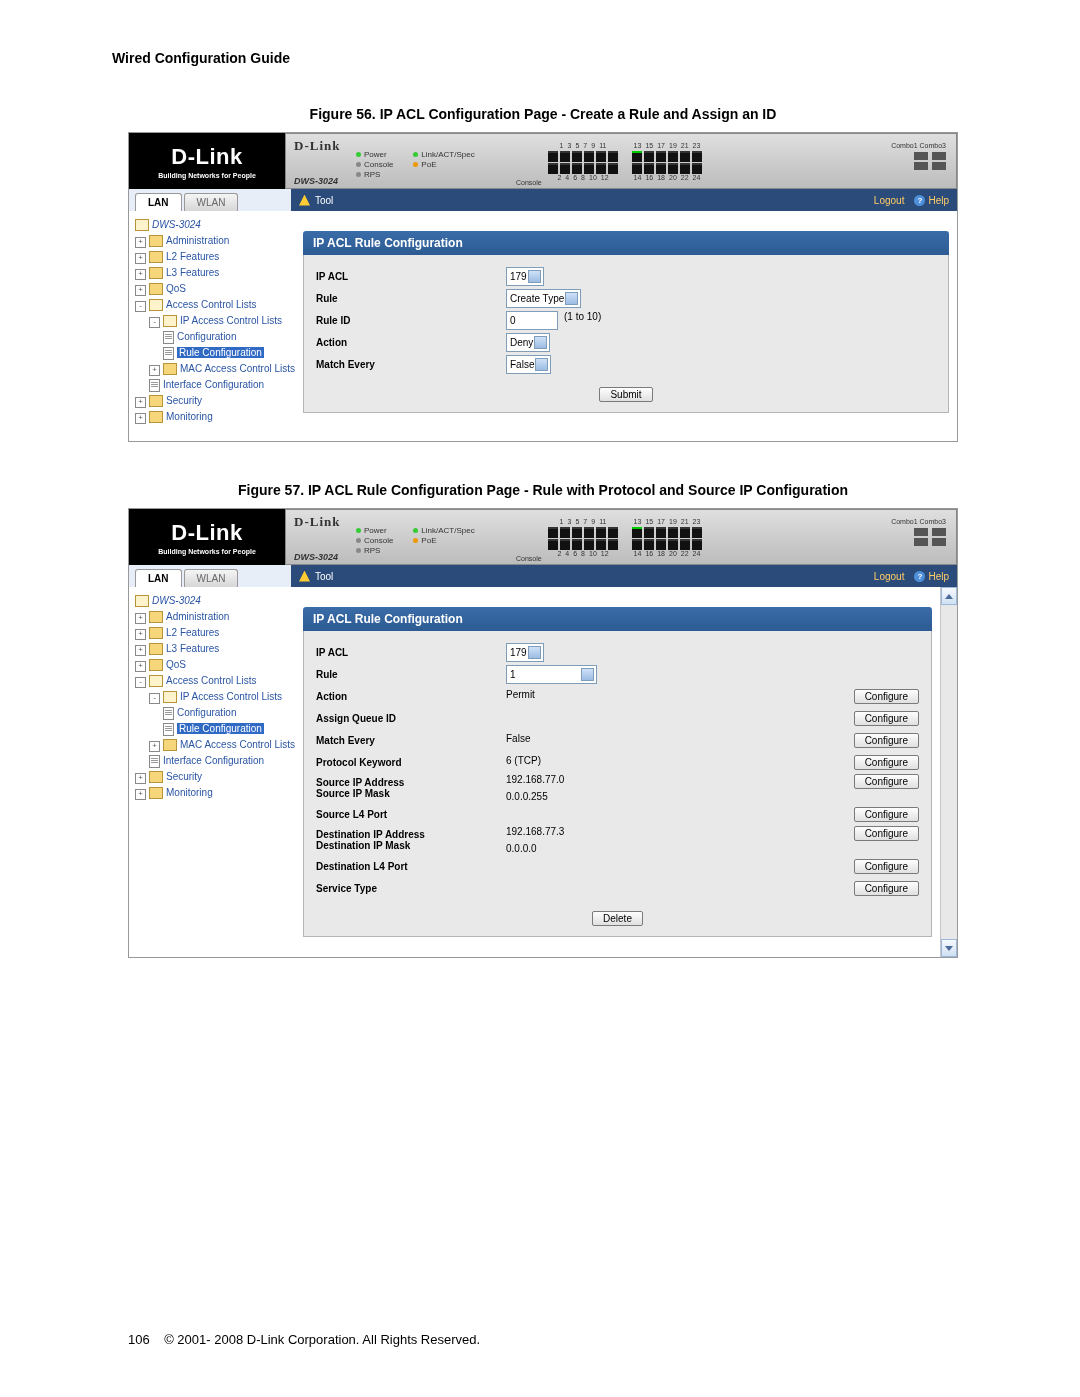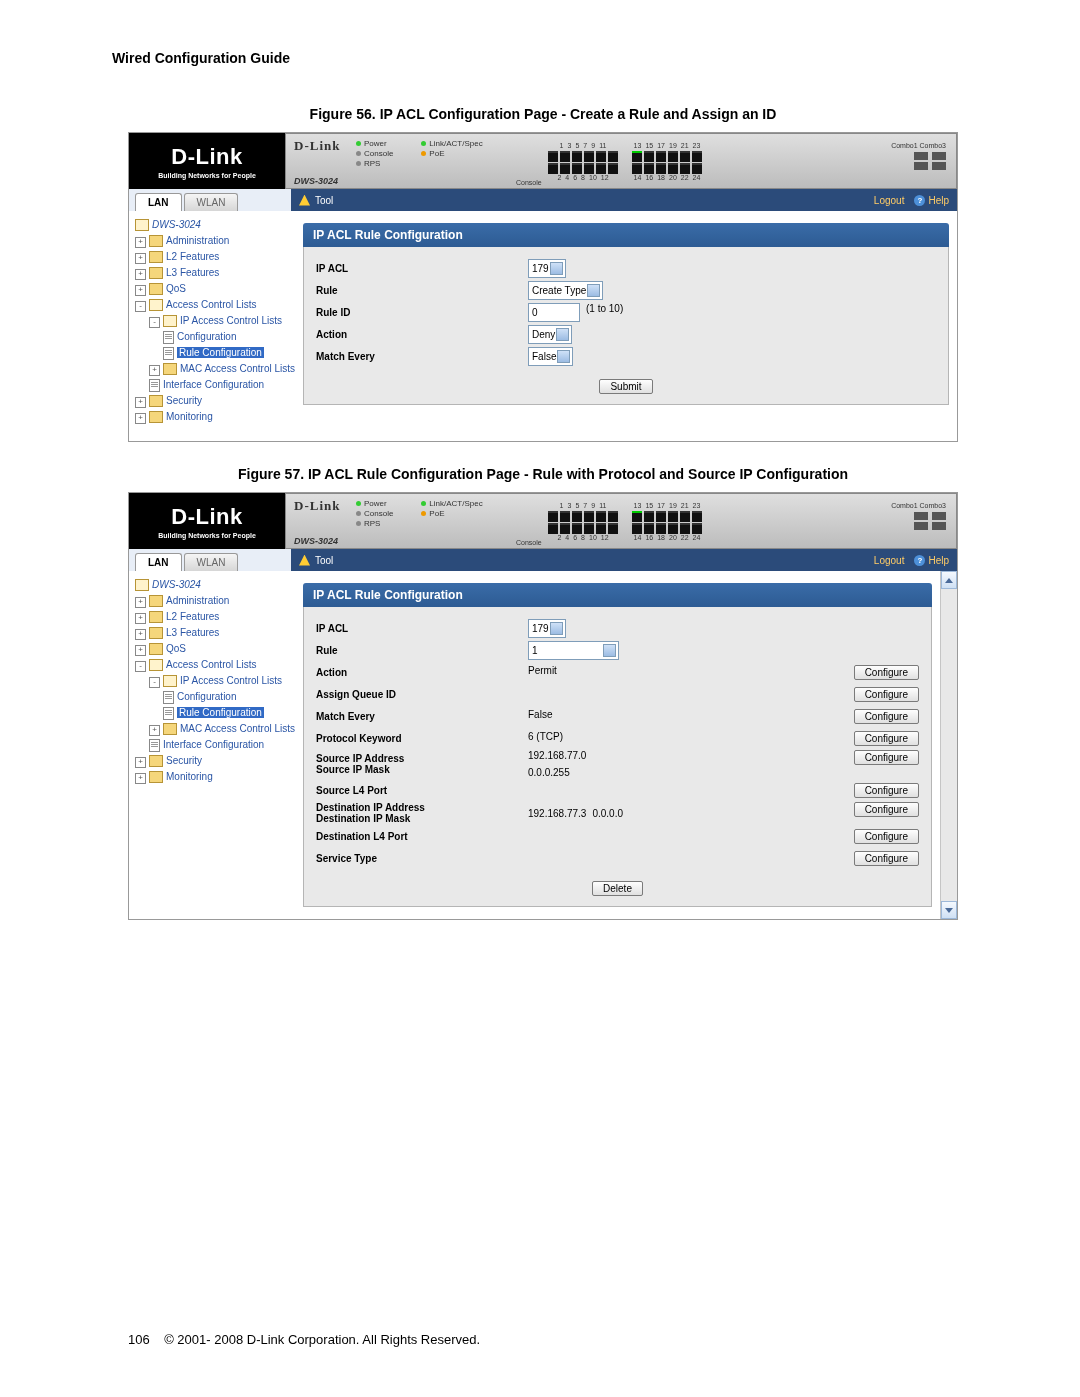--- a/index.html
+++ b/index.html
@@ -8,21 +8,21 @@
 .fig-caption{text-align:center;font-size:14px;margin:14px 0 10px}
 .fig-caption b{font-weight:bold}
 .shot{border:1px solid #999;background:linear-gradient(#94b6df,#cddff0 60%,#e8eef7);width:828px;margin:0 auto;display:flex;flex-direction:column}
 .top-row{display:flex;height:56px}
 .logo-cell{width:156px;background:#000;color:#fff;display:flex;flex-direction:column;align-items:center;justify-content:center}
 .logo-big{font-size:22px;font-weight:bold;letter-spacing:.5px}
 .logo-sub{font-size:7px;font-weight:bold;margin-top:2px}
 .device-panel{flex:1;background:linear-gradient(#dfdfdf,#bcbcbc);border:1px solid #888;position:relative;font-size:8px;color:#333;padding:4px 8px 2px}
 .device-panel .brand{font-family:serif;font-size:13px;font-weight:bold;letter-spacing:1px}
 .device-panel .model{position:absolute;left:8px;bottom:2px;font-weight:bold;font-style:italic;font-size:9px}
-.leds{position:absolute;top:5px;left:70px;display:flex;gap:28px}
+.leds{position:absolute;top:16px;left:70px;display:flex;gap:20px}
 .led-col{display:flex;flex-direction:column;gap:1px}
 .led-row{display:flex;align-items:center;gap:3px}
 .dot{width:5px;height:5px;border-radius:50%;background:#888;display:inline-block}
 .dot.g{background:#3c3}
 .dot.o{background:#e90}
 .console-lbl{position:absolute;left:230px;bottom:2px;font-size:7px}
 .ports{position:absolute;top:8px;left:262px;display:flex;gap:14px}
 .port-group{display:flex;flex-direction:column;align-items:center}
 .port-nums{display:flex;gap:4px;font-size:7px;margin-bottom:2px}
 .port-row{display:flex;gap:2px}
@@ -48,25 +48,25 @@
 .tree .root{font-style:italic;color:#2a55a5}
 .tree .node{white-space:nowrap}
 .exp{display:inline-block;width:9px;height:9px;border:1px solid #888;font-size:8px;line-height:8px;text-align:center;color:#555;margin-right:3px;background:#fff}
 .fico{display:inline-block;width:12px;height:10px;background:#f5d67b;border:1px solid #b79436;margin-right:3px;vertical-align:middle}
 .fico.open{background:#fff3cc}
 .pico{display:inline-block;width:9px;height:11px;background:#fff;border:1px solid #888;margin-right:3px;vertical-align:middle;position:relative}
 .pico::after{content:"";position:absolute;top:2px;left:1px;right:1px;height:1px;background:#999;box-shadow:0 2px 0 #999,0 4px 0 #999}
 .ind1{padding-left:14px}.ind2{padding-left:28px}
 .sel{background:#316ac5;color:#fff;padding:0 2px}
 .content{flex:1;background:#fff;display:flex;flex-direction:column}
-.panel{margin:12px 8px}
+.panel{margin:20px 8px}
 .panel-title{background:linear-gradient(#3a6ca8,#2d5b93);color:#fff;font-weight:bold;font-size:12px;padding:5px 10px;border-radius:3px 3px 0 0}
 .panel-body{background:#e9e9e9;border:1px solid #b5b5b5;border-top:none;padding:10px 12px}
 .frow{display:flex;align-items:center;min-height:20px;padding:1px 0}
-.flbl{width:212px;font-weight:bold;font-size:10px}
+.flbl{width:190px;font-weight:bold;font-size:10px}
 .flbl .sub{font-weight:bold;display:block}
 .fval{font-size:10px;display:flex;gap:6px}
 .sel-box,.inp{font-size:10px;border:1px solid #7f9db9;background:#fff;height:17px}
 .sel-box{padding:0 16px 0 3px;position:relative;display:inline-flex;align-items:center}
 .sel-box::after{content:"";position:absolute;right:2px;top:2px;width:11px;height:11px;background:linear-gradient(#cfe1f7,#9cbce3);border:1px solid #7f9db9}
 .sel-arrow{position:absolute;right:5px;top:6px;width:0;height:0;border-left:3px solid transparent;border-right:3px solid transparent;border-top:4px solid #4a6a99}
 .inp{padding:0 3px;width:44px}
 .hint{font-size:10px}
 .btn{font-size:10px;padding:1px 10px;border:1px solid #7a7a7a;background:linear-gradient(#fefefe,#e0e0e0);border-radius:2px}
 .btn-row{text-align:center;margin-top:12px}
@@ -294,21 +294,21 @@
                   </span>
                 </div>
               </div>
             <div class="btn-row"><button class="btn">Submit</button></div>
           </div>
         </div>
       </div>
     </div>
   </div>
 
-  <div class="fig-caption" style="margin-top:24px">
+  <div class="fig-caption" style="margin-top:40px">
     <b>Figure 57.</b>
     <b>IP ACL Rule Configuration Page - Rule with Protocol and Source IP Configuration</b>
   </div>
 
   <div class="shot shot2">
     <div class="top-row">
       <div class="logo-cell">
         <div class="logo-big">D-Link</div>
         <div class="logo-sub">Building Networks for People</div>
       </div>
@@ -528,21 +528,21 @@
                 <div class="fval" style="flex:1">
                   <span></span>
                   <button class="btn cfg-btn">Configure</button>
                 </div>
               </div>
             <div class="frow">
                 <div class="flbl">
                   <span class="sub">Destination IP Address</span>
                   <span class="sub">Destination IP Mask</span>
                 </div>
-                <div class="fval" style="flex:1;align-items:flex-start">
+                <div class="fval" style="flex:1;flex-direction:column;align-items:flex-start">
                   <span>192.168.77.3</span>
                   <span>0.0.0.0</span>
                 </div>
                 <button class="btn cfg-btn" style="align-self:flex-start">Configure</button>
               </div>
             <div class="frow">
                 <div class="flbl">Destination L4 Port</div>
                 <div class="fval" style="flex:1">
                   <span></span>
                   <button class="btn cfg-btn">Configure</button>

